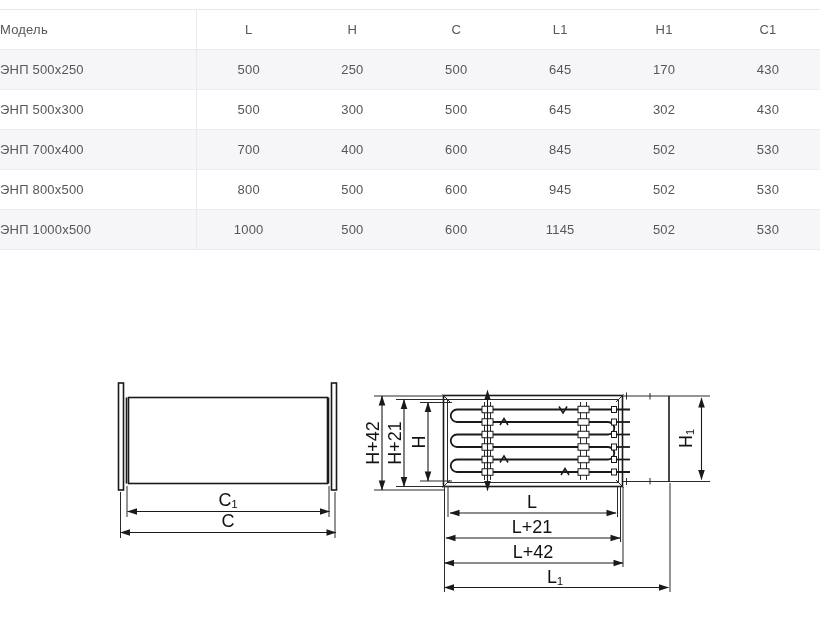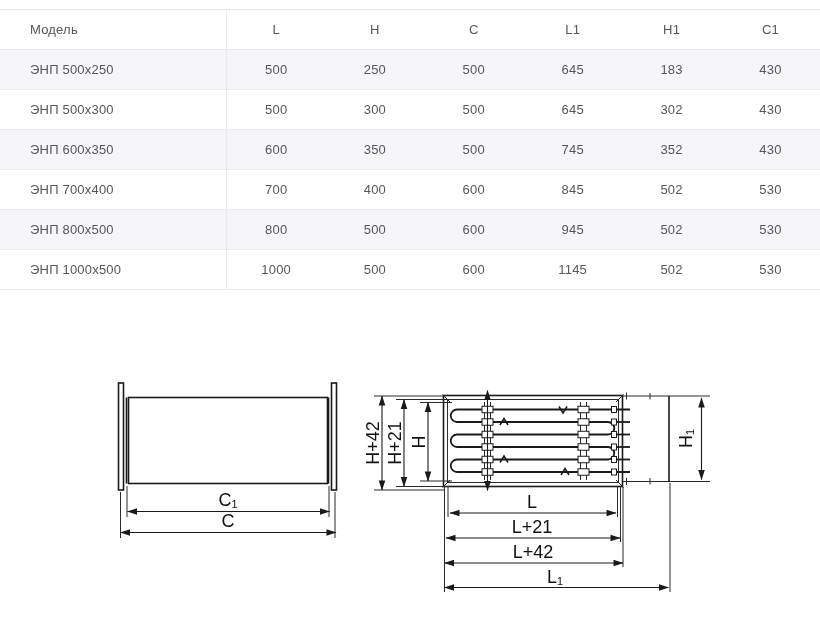--- a/index.html
+++ b/index.html
@@ -10,21 +10,21 @@
   table.spec{
     position:absolute;top:9px;left:0;width:820px;
     border-collapse:collapse;table-layout:fixed;
     border-top:1px solid #e7e7e9;border-bottom:1px solid #ebebed;
   }
   table.spec th,table.spec td{
     font-weight:400;font-size:13px;color:#57575a;text-align:center;
     height:39px;padding:0;letter-spacing:.2px;
   }
   table.spec th:first-child,table.spec td:first-child{
-    width:196px;text-align:left;padding-left:30px;border-right:1px solid #eaeaec;
+    width:196px;text-align:left;border-right:1px solid #eaeaec;
   }
   table.spec thead tr{border-bottom:1px solid #eaeaec;background:#fff;}
   table.spec tbody tr{border-top:1px solid #ededef;}
   table.spec tbody tr:nth-child(odd){background:#f6f6f8;}
   svg.draw{position:absolute;top:370px;left:0;width:820px;height:252px;}
   svg.draw .obj{stroke:#1a1a1a;stroke-width:1.6;fill:none;}
   svg.draw .thin{stroke:#2a2a2a;stroke-width:1;fill:none;}
   svg.draw .dim{stroke:#1a1a1a;stroke-width:1.1;fill:none;}
   svg.draw .tube{stroke:#1a1a1a;stroke-width:1.8;fill:none;}
   svg.draw .bead{stroke:#1a1a1a;stroke-width:1;fill:#fff;}
@@ -48,39 +48,30 @@
           <th>C1</th>
         </tr>
     </thead>
     <tbody>
         <tr>
           <td>ЭНП 500х250</td>
           <td>500</td>
           <td>250</td>
           <td>500</td>
           <td>645</td>
-          <td>183</td>
+          <td>170</td>
           <td>430</td>
         </tr>
         <tr>
           <td>ЭНП 500х300</td>
           <td>500</td>
           <td>300</td>
           <td>500</td>
           <td>645</td>
           <td>302</td>
-          <td>430</td>
-        </tr>
-        <tr>
-          <td>ЭНП 600х350</td>
-          <td>600</td>
-          <td>350</td>
-          <td>500</td>
-          <td>745</td>
-          <td>352</td>
           <td>430</td>
         </tr>
         <tr>
           <td>ЭНП 700х400</td>
           <td>700</td>
           <td>400</td>
           <td>600</td>
           <td>845</td>
           <td>502</td>
           <td>530</td>

